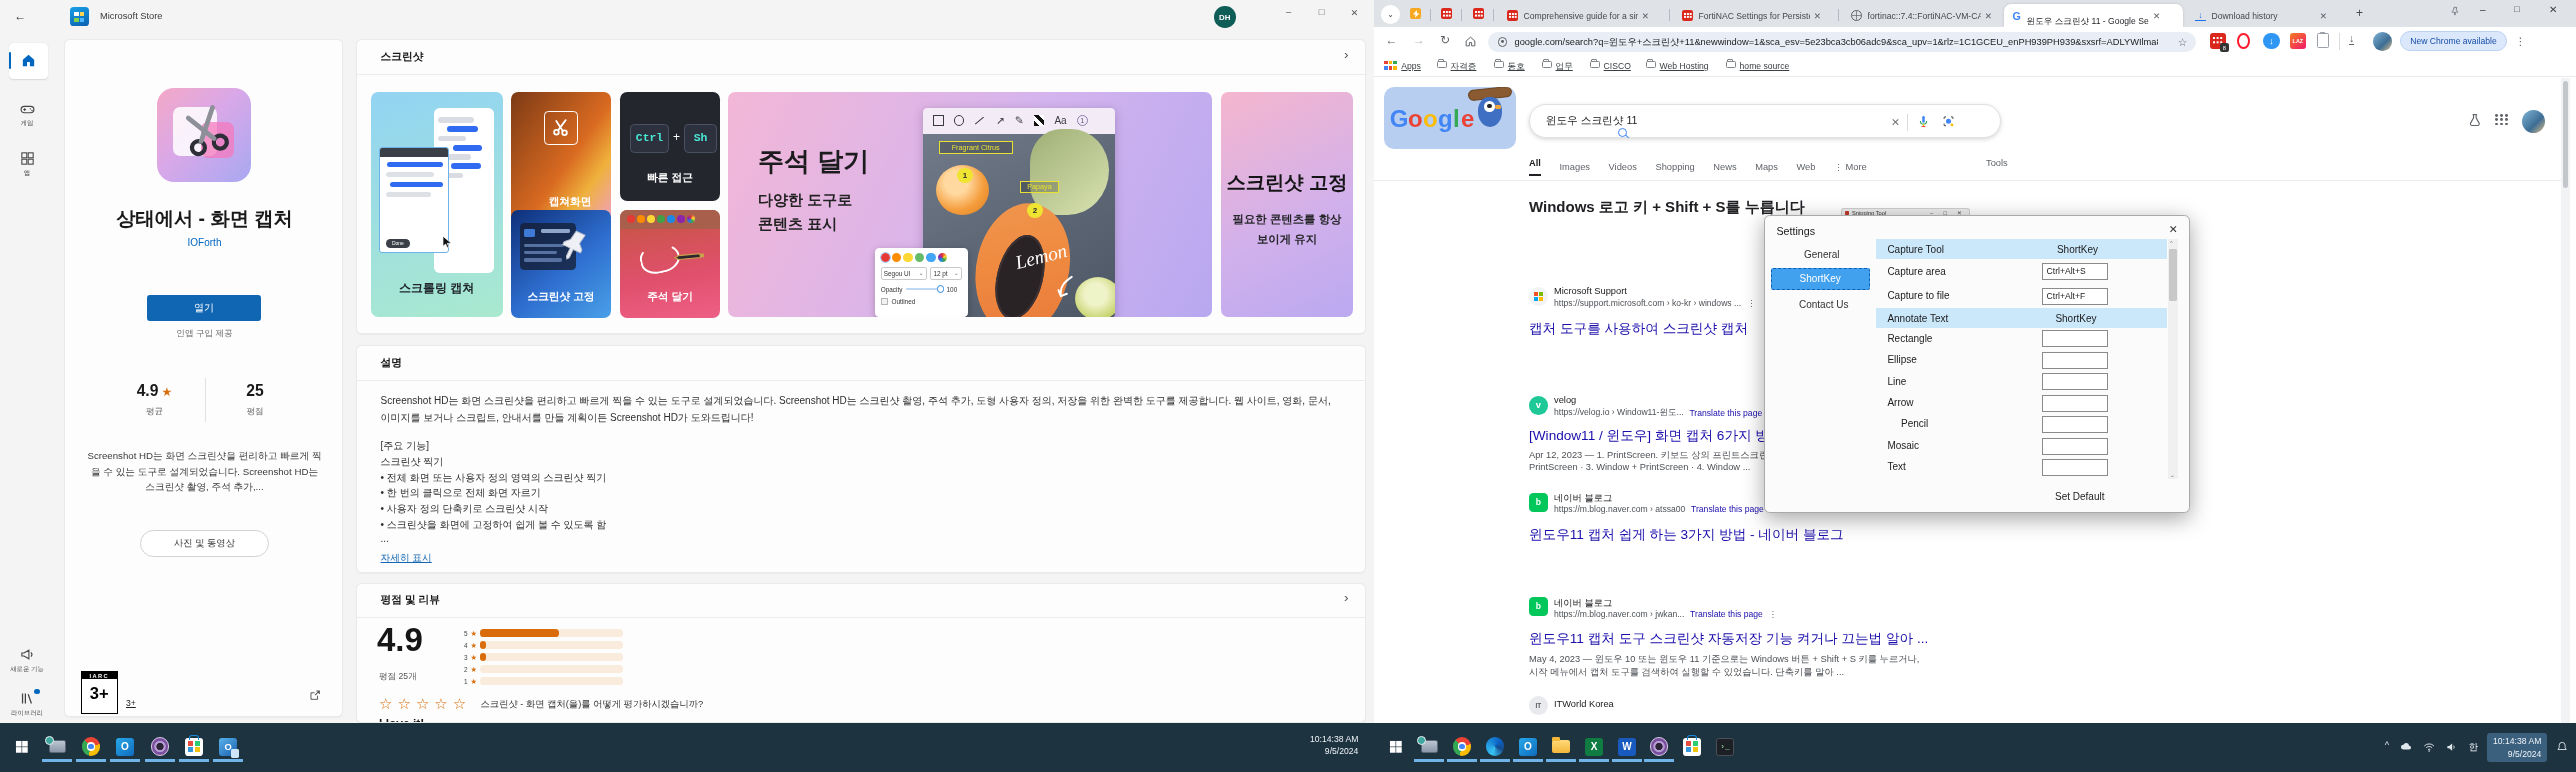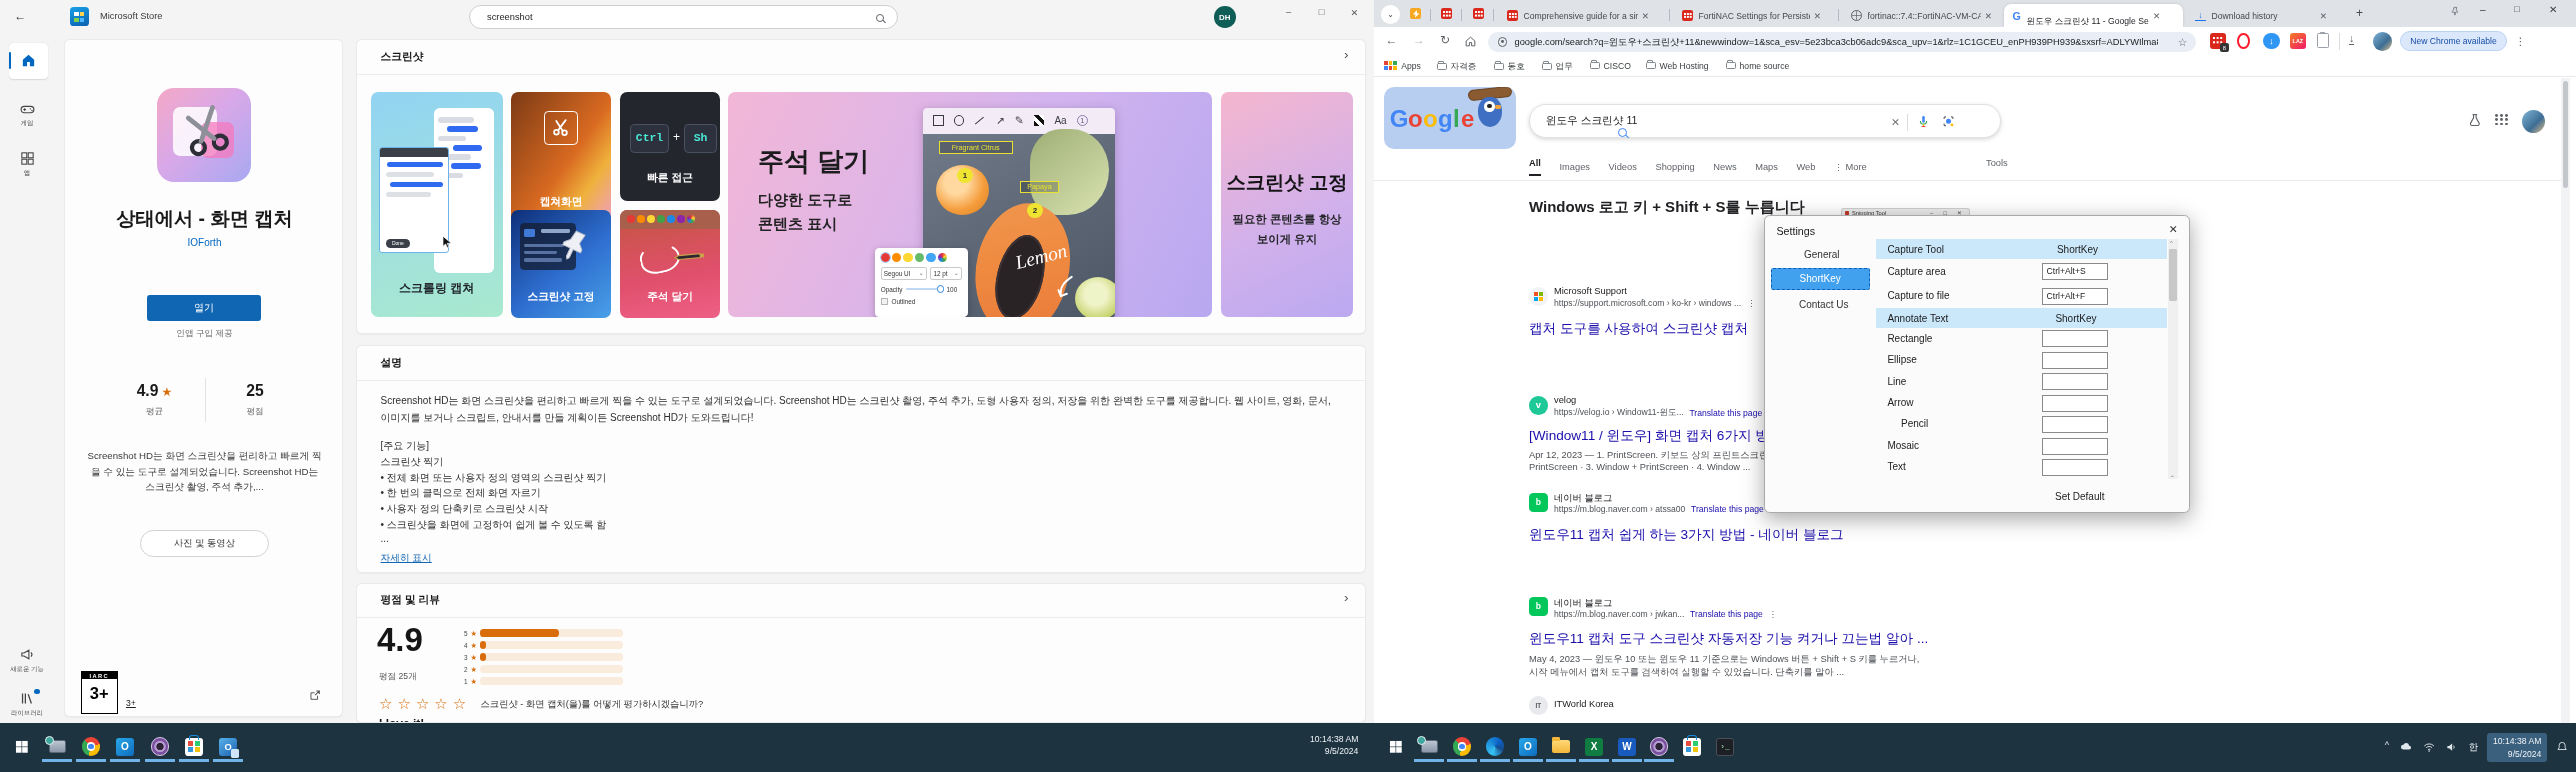--- a/index.html
+++ b/index.html
@@ -36,21 +36,21 @@
   #mright{left:1374px;width:1202px;background:#fff;}
   .tabstrip{position:absolute;top:0;left:0;width:100%;height:27px;background:#dfe2e7;}
   .tab{position:absolute;top:4.3px;height:23px;display:flex;align-items:center;font-size:8.6px;color:#45494d;}
   .tab.active{background:#fff;border-radius:7.2px 7.2px 0 0;color:#1f2125;}
   .tabx{color:#5f6368;font-size:8.6px;margin-left:4.3px;}
   .tsep{position:absolute;top:9.3px;width:0.7px;height:11.4px;background:#9aa0a6;opacity:.6;}
   .toolbar{position:absolute;top:27px;left:0;width:100%;height:30px;background:#fff;}
   .navg{color:#5f6368;font-size:12px;}
   .urlpill{position:absolute;left:114px;top:5px;width:708px;height:20px;background:#e9eef6;border-radius:10px;display:flex;align-items:center;}
   .bookbar{position:absolute;top:57px;left:0;width:100%;height:20px;background:#fff;border-bottom:0.7px solid #e8eaed;}
-  .bm{display:flex;align-items:center;font-size:8.6px;color:#3c4043;}
+  .bm{display:flex;font-size:8.6px;color:#3c4043;text-decoration:underline;}
   .folder{width:10px;height:7.2px;border:1px solid #80868b;border-radius:1.4px;position:relative;margin-right:3.6px;}
   .folder::before{content:"";position:absolute;top:-2.9px;left:0;width:4.3px;height:2.1px;border:1px solid #80868b;border-bottom:none;border-radius:1.4px 1.4px 0 0;}
   .gtab{font-size:9.3px;color:#5f6368;}
   .gtab.active{color:#202124;}
   .rsite{font-size:9.3px;color:#202124;}
   .rurl{font-size:8.6px;color:#4d5156;}
   .rtitle{font-size:13.6px;color:#1a0dab;}
   .rsnip{font-size:9.3px;color:#4d5156;}
   .translate{font-size:8.6px;color:#1a0dab;}
   .kebab{color:#5f6368;font-size:8.6px;}
@@ -80,24 +80,20 @@
 
   <div class="abs f" style="left:0;top:0;width:1374px;height:34px;">
     <span class="abs" style="left:14.3px;top:8.6px;font-size:12px;color:#333;">←</span>
     <span class="abs" style="left:70px;top:7.2px;width:18.6px;height:18.6px;border-radius:3.6px;background:linear-gradient(160deg,#19a0e8,#0b5fae);">
       <span class="abs" style="left:4.3px;top:5px;width:4.3px;height:4.3px;background:#fff;"></span>
           <span class="abs" style="left:10px;top:5px;width:4.3px;height:4.3px;background:#ffd34d;"></span>
           <span class="abs" style="left:4.3px;top:10.7px;width:4.3px;height:4.3px;background:#7fd14d;"></span>
           <span class="abs" style="left:10px;top:10.7px;width:4.3px;height:4.3px;background:#4db8ff;"></span>
     </span>
     <span class="abs" style="left:100px;top:11.4px;font-size:9.3px;color:#3a3a3a;">Microsoft Store</span>
-    <div class="searchpill f" style="left:469px;top:5px;width:429px;height:24px;">
-      <span style="margin-left:17px;font-size:9.3px;color:#1f1f1f;">screenshot</span>
-      <span class="mag" style="position:absolute;right:13px;top:7.9px;"></span>
-    </div>
     <div class="abs fc" style="left:1214px;top:6.4px;width:21.5px;height:21.5px;border-radius:50%;background:#0e5e57;color:#fff;font-size:7.9px;font-weight:bold;">DH</div>
     <div class="abs f" style="left:1272px;top:0;">
       <span class="wc">–</span>
       <span class="wc">□</span>
       <span class="wc">✕</span>
     </div>
   </div>
 
   <div class="abs" style="left:0;top:34px;width:57px;height:687px;">
     <div class="abs fc" style="left:8.6px;top:8.6px;width:39px;height:36px;background:#fff;border-radius:4.3px;box-shadow:0 0.7px 1.4px rgba(0,0,0,.12);">
@@ -203,21 +199,21 @@
         <div style="height:5px;background:#2f6af0;border-radius:2.9px;margin:5px 5.7px 0 10px;"></div>
         <div style="height:5px;background:#dde1e6;border-radius:2.9px;margin:5px 17px 0 5.7px;"></div>
         <div class="fc abs" style="left:5.7px;bottom:4.3px;width:24px;height:8.6px;background:#3b4048;border-radius:4.3px;color:#fff;font-size:5px;">Done</div>
       </div>
       <svg class="abs" style="left:69px;top:143px;" width="14.3" height="14.3" viewBox="0 0 24 24">
             <path d="M5 2 L5 19 L9.5 15.2 L12.3 21.5 L15 20.2 L12.2 14 L19 14 Z" fill="#111" stroke="#fff" stroke-width="1.2"></path>
           </svg>
       <div class="tile-label" style="bottom:20px;color:#20262c;font-size:12px;">스크롤링 캡쳐</div>
     </div>
 
-    <div class="tile" style="left:154px;top:52px;width:100px;height:133px;background:linear-gradient(125deg,#7c3a15 0%,#d96a21 55%,#efb13c 75%,#ef9fc9 100%);">
+    <div class="tile" style="left:154px;top:52px;width:100px;height:133px;background:linear-gradient(125deg,#7c3a15 0%,#d96a21 55%,#efb13c 75%,#ef9fc9 100%);padding-left:9px;">
       <div class="abs fc" style="left:33px;top:18.6px;width:34px;height:34px;border:1.8px solid #fff;border-radius:4.3px;">
         <svg width="21.5" height="21.5" viewBox="0 0 24 24">
               <circle cx="7.2" cy="17" r="2.6" fill="none" stroke="#fff" stroke-width="2"></circle>
               <circle cx="16.2" cy="17.6" r="2.6" fill="none" stroke="#fff" stroke-width="2"></circle>
               <path d="M9 14.9 L17.5 3.5 M14.3 15.5 L7 4.5" stroke="#fff" stroke-width="2" stroke-linecap="round"></path>
             </svg>
       </div>
       <div class="tile-label" style="bottom:15.7px;">캡쳐화면</div>
     </div>
 

